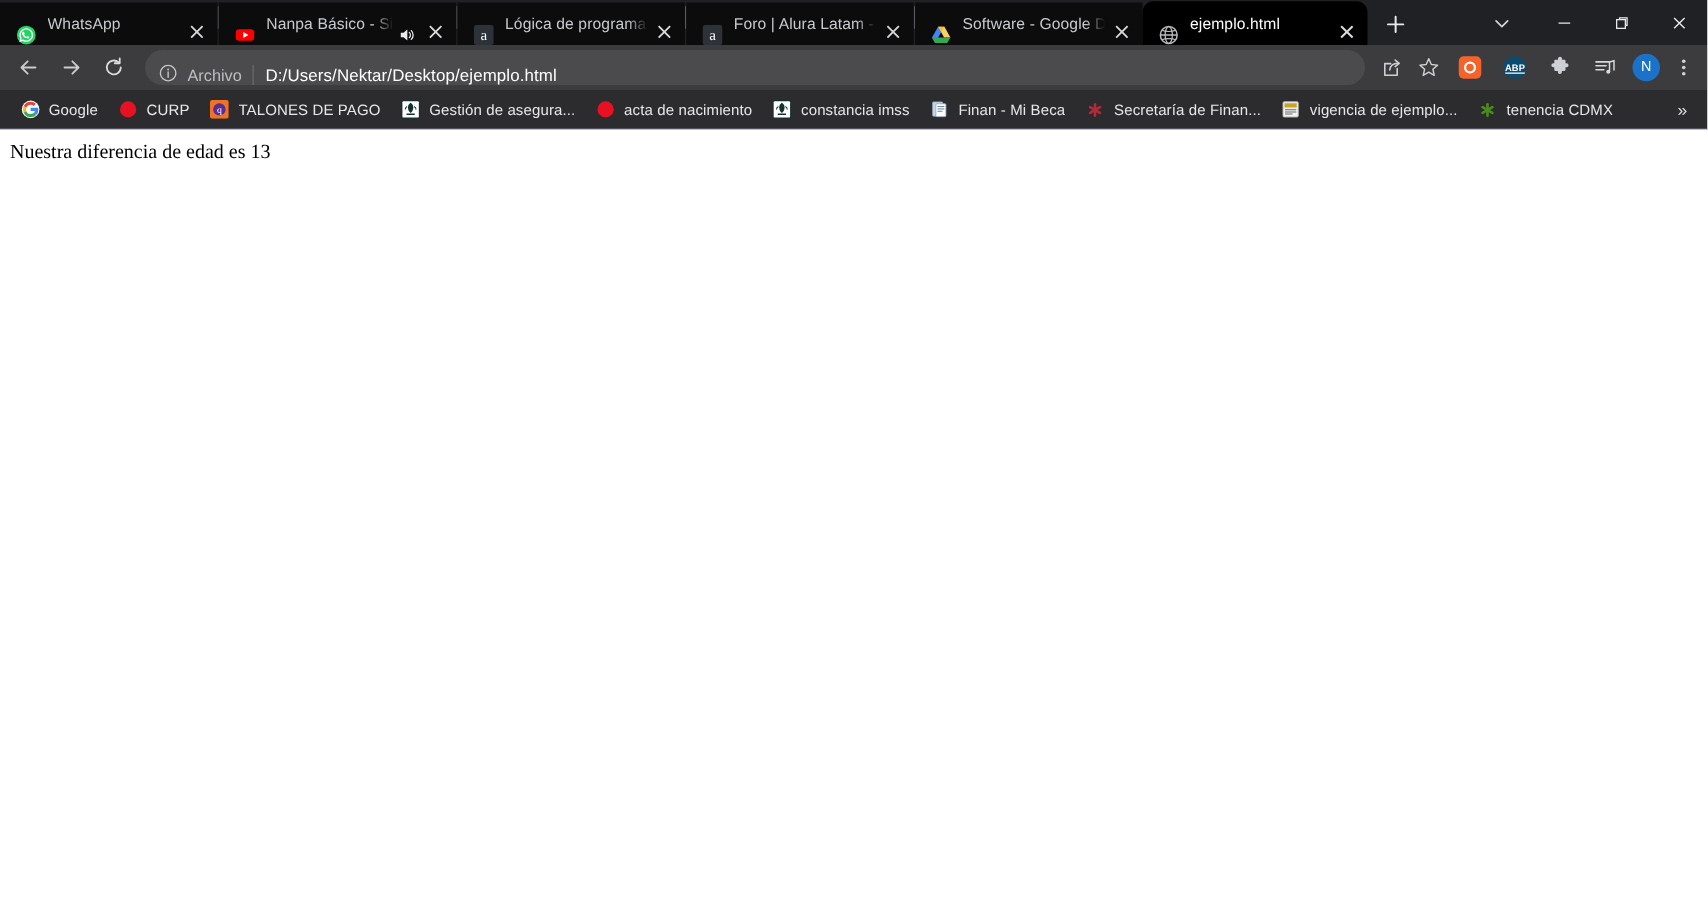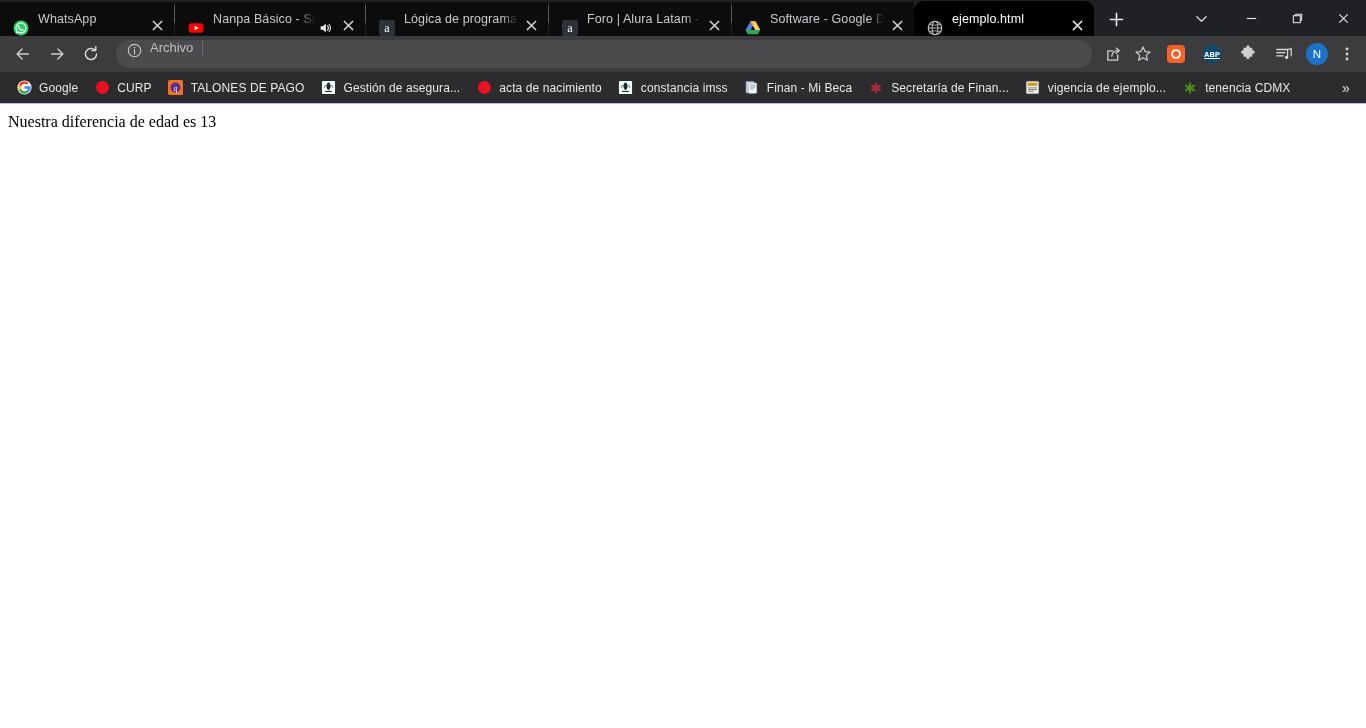--- a/index.html
+++ b/index.html
@@ -166,21 +166,21 @@
     margin: 0 2px;
   }
   .nav-btn.reload { color: #dadbde; }
 
   .omnibox {
     flex: 1;
     height: 28px;
     background: #4b4b4e;
     border-radius: 14px;
     display: flex;
-    align-items: flex-start;
+    align-items: flex-end;
     margin: 0 6px 0 8px;
     padding: 0 10px 0 8px;
     box-sizing: border-box;
     min-width: 0;
   }
   .omni-info {
     width: 20px;
     height: 20px;
     flex: none;
     display: flex;
@@ -499,20 +499,21 @@
     <div class="omnibox">
       <span class="omni-info">
         <svg width="15" height="15" viewBox="0 0 16 16">
           <circle cx="8" cy="8" r="6.6" fill="none" stroke="currentColor" stroke-width="1.2"></circle>
           <circle cx="8" cy="4.8" r="0.85" fill="currentColor"></circle>
           <path d="M8 7 V11.6" stroke="currentColor" stroke-width="1.2" stroke-linecap="round"></path>
         </svg>
       </span>
       <span class="omni-scheme">Archivo</span>
       <span class="omni-divider"></span>
+      <span class="omni-url">D:/Users/Nektar/Desktop/ejemplo.html</span>
     </div>
 
     <div class="tb-icon">
       <svg width="17" height="17" viewBox="0 0 18 18">
         <path d="M13.5 9.3 V15 H3 V5.2 H8" fill="none" stroke="currentColor" stroke-width="1.35" stroke-linecap="round" stroke-linejoin="round"></path>
         <path d="M7.2 10.6 C7.6 6.8 10.6 5 14.3 4.9" fill="none" stroke="currentColor" stroke-width="1.35" stroke-linecap="round"></path>
         <path d="M11.8 2.2 L15.2 4.9 L11.8 7.7" fill="none" stroke="currentColor" stroke-width="1.35" stroke-linecap="round" stroke-linejoin="round"></path>
       </svg>
     </div>
     <div class="tb-icon">

